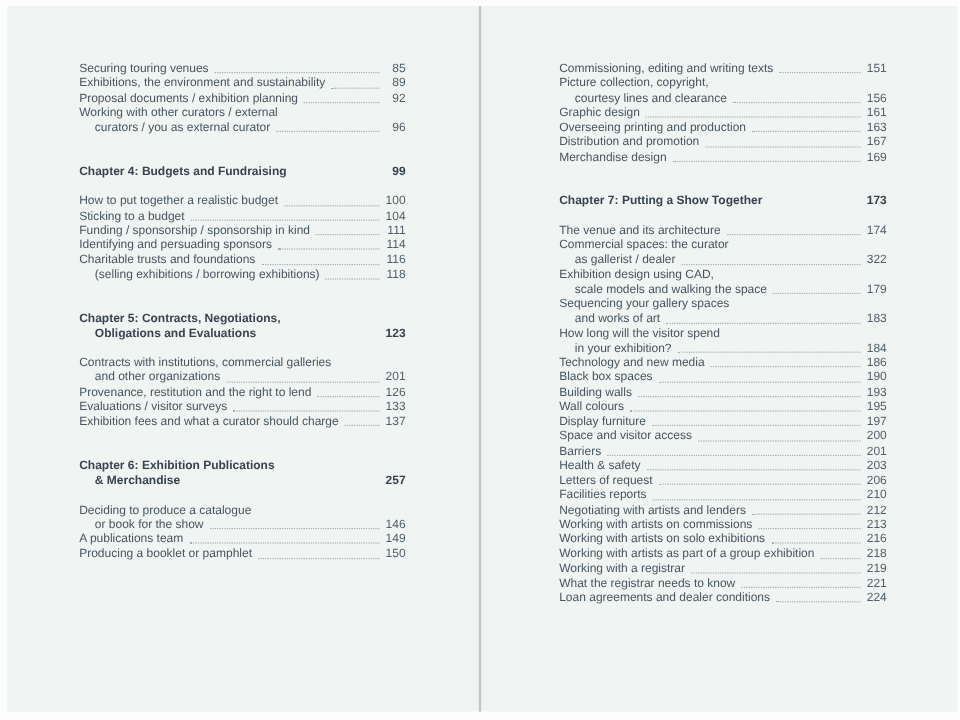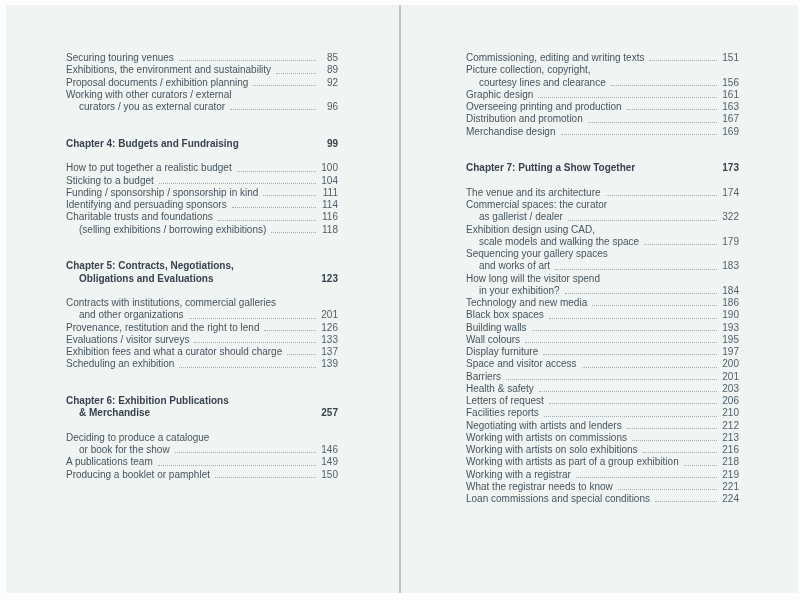--- a/index.html
+++ b/index.html
@@ -135,25 +135,20 @@
         <div class="line">
           <span class="title">Evaluations / visitor surveys</span>
           <span class="leader"></span>
           <span class="page-num">133</span>
         </div>
         <div class="line">
           <span class="title">Exhibition fees and what a curator should charge</span>
           <span class="leader"></span>
           <span class="page-num">137</span>
         </div>
-        <div class="line">
-          <span class="title">Scheduling an exhibition</span>
-          <span class="leader"></span>
-          <span class="page-num">139</span>
-        </div>
       </div>
       <div class="block chapter">
         <div class="line">
           <span class="title">Chapter 6: Exhibition Publications</span>
         </div>
         <div class="line">
           <span class="title cont">&amp; Merchandise</span>
           <span class="spacer"></span>
           <span class="page-num">257</span>
         </div>
@@ -334,19 +329,19 @@
           <span class="title">Working with a registrar</span>
           <span class="leader"></span>
           <span class="page-num">219</span>
         </div>
         <div class="line">
           <span class="title">What the registrar needs to know</span>
           <span class="leader"></span>
           <span class="page-num">221</span>
         </div>
         <div class="line">
-          <span class="title">Loan commissions and special conditions</span>
+          <span class="title">Loan agreements and dealer conditions</span>
           <span class="leader"></span>
           <span class="page-num">224</span>
         </div>
       </div>
     </div>
 </div>
 
 </body></html>

